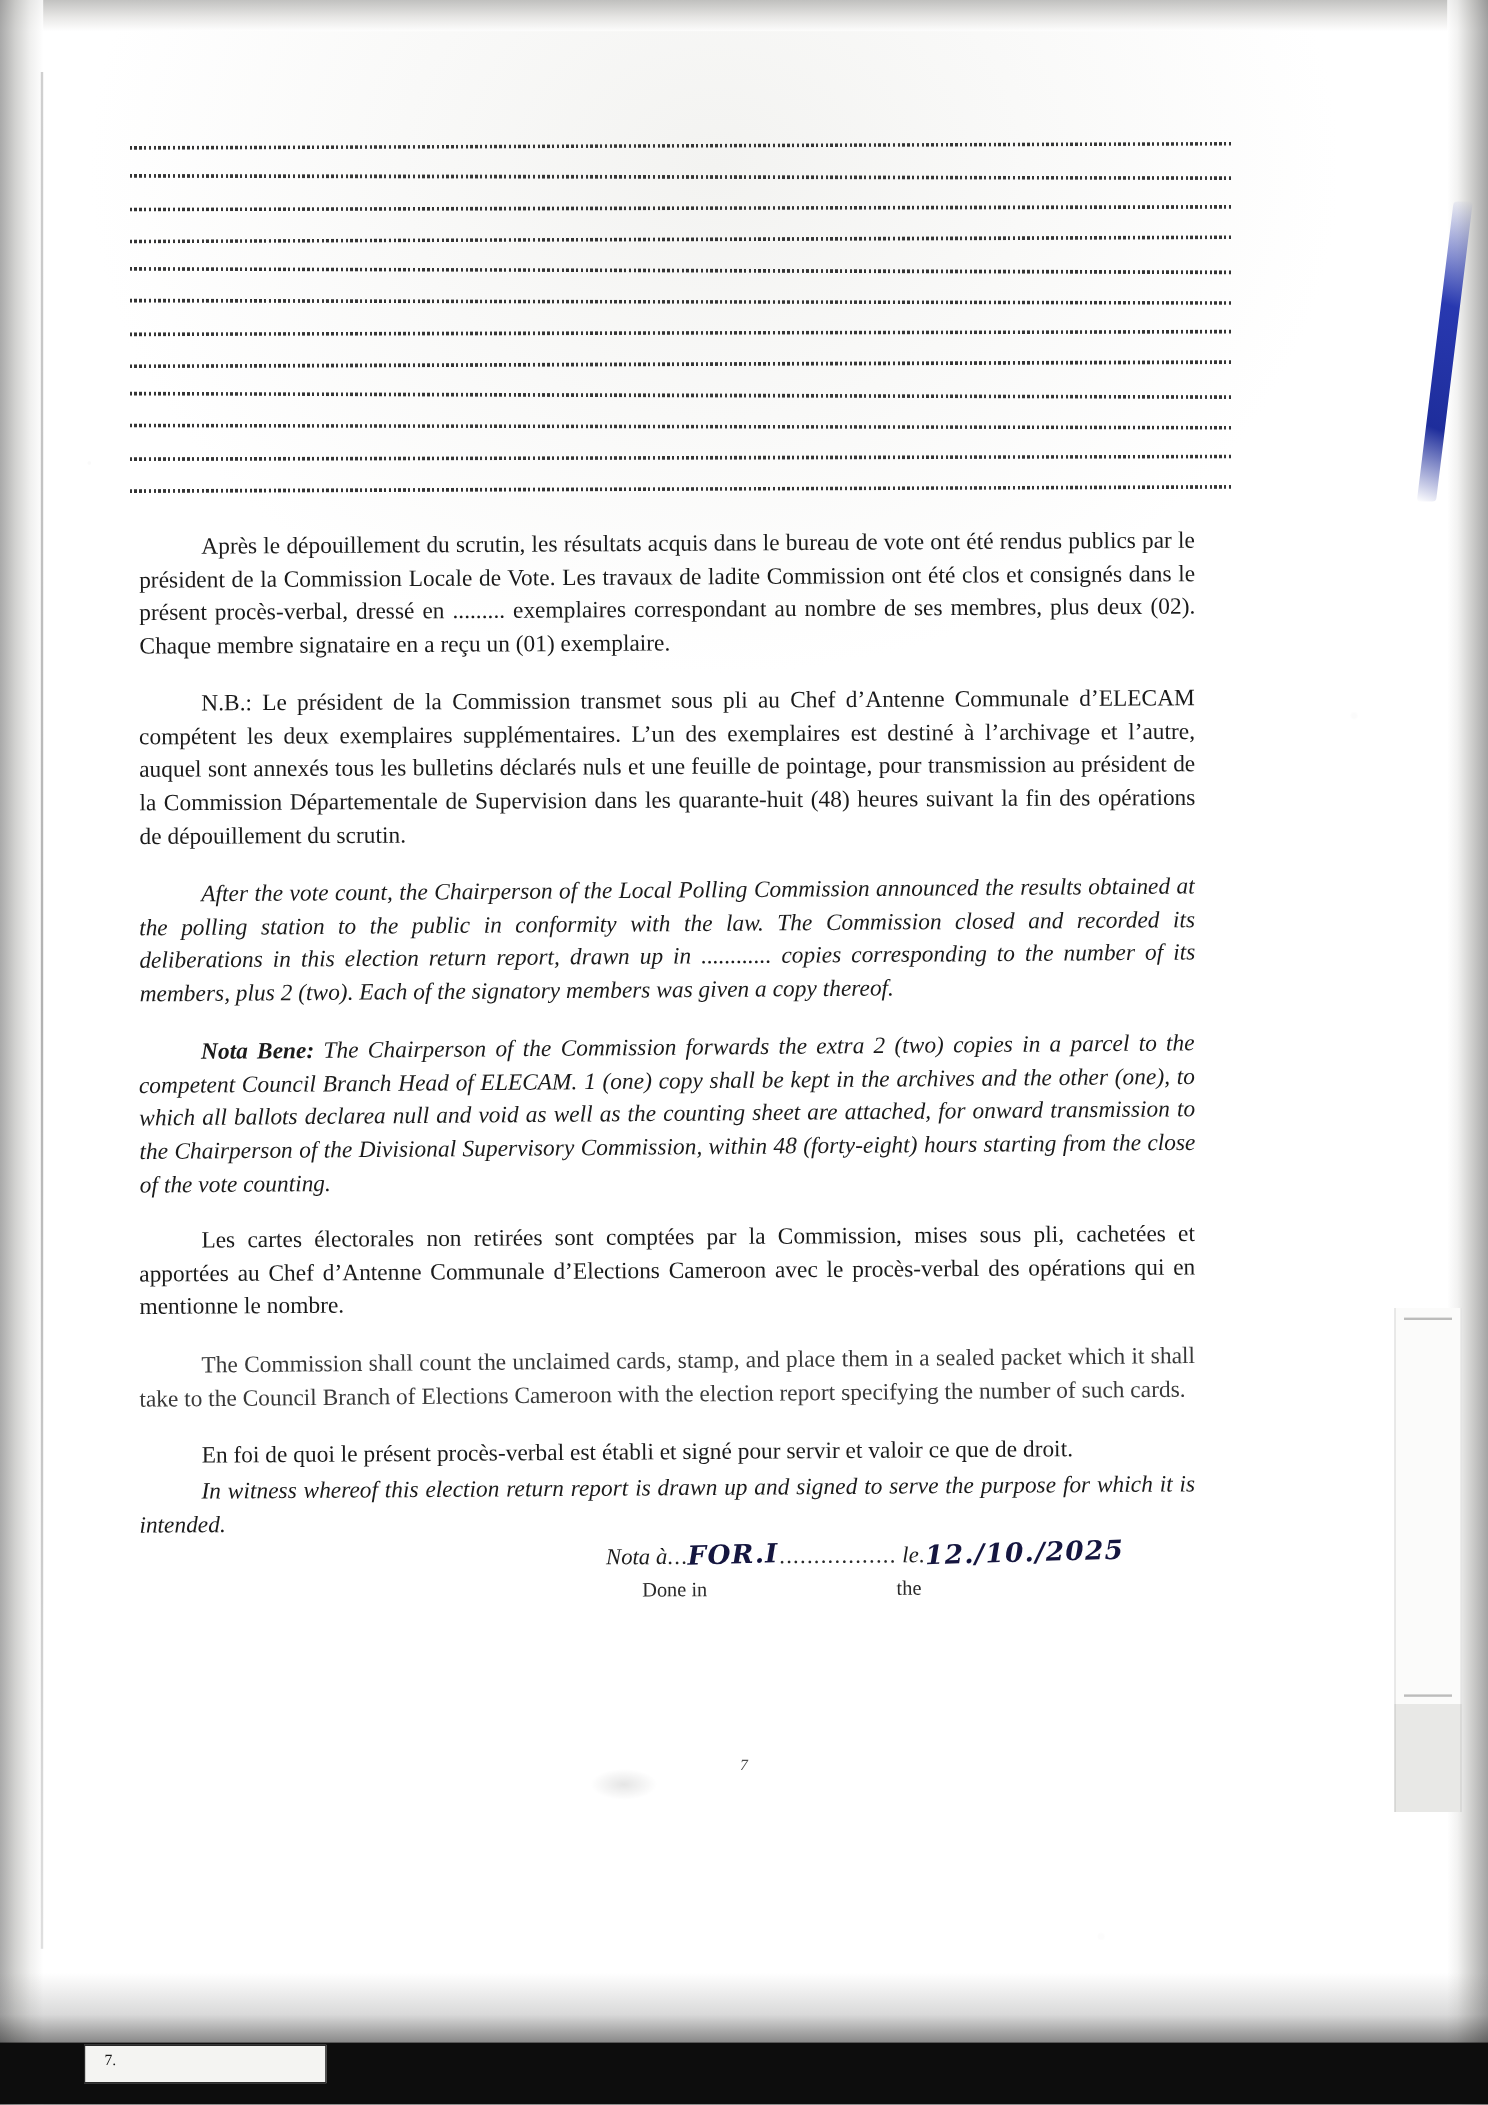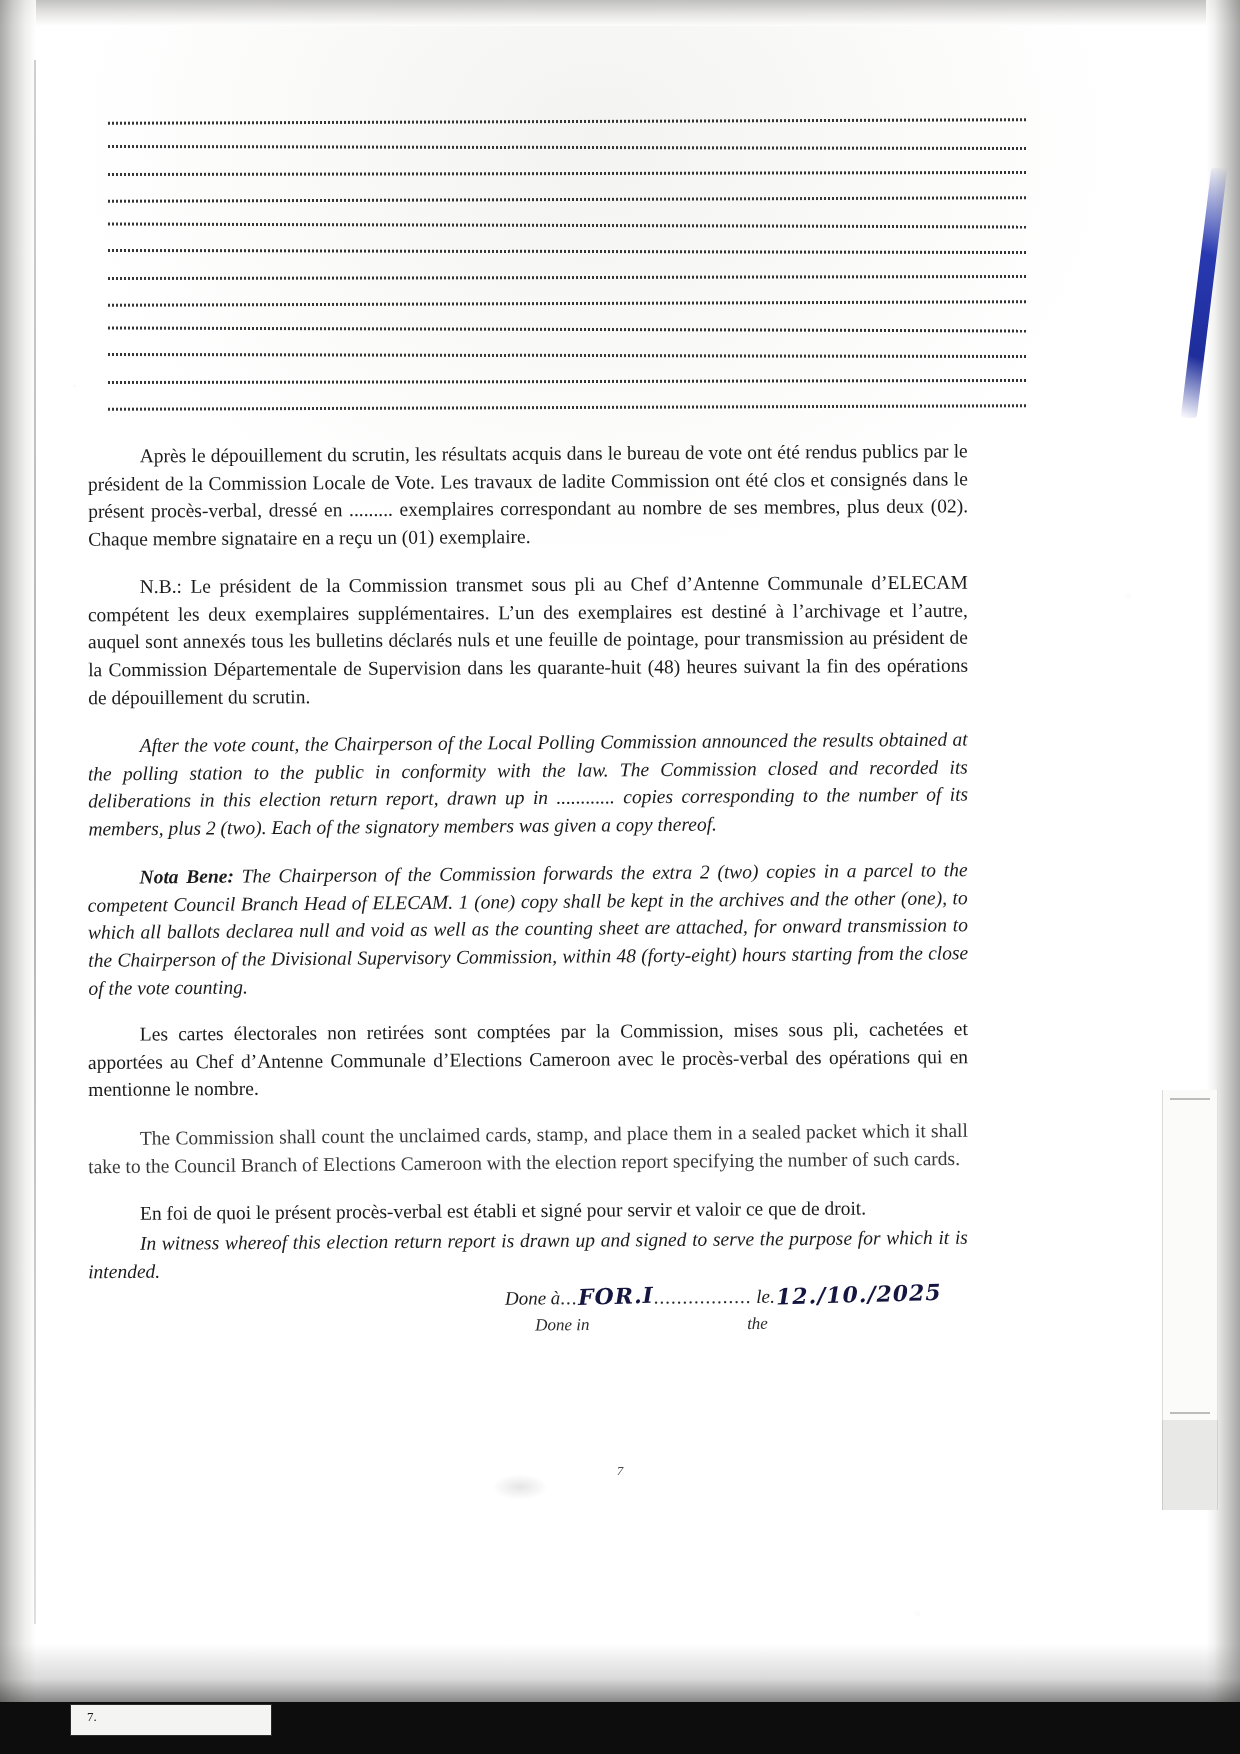--- a/index.html
+++ b/index.html
@@ -156,21 +156,21 @@
     );
   }
   .rule.s1 i { transform: rotate(-0.22deg); }
   .rule.s2 i { transform: rotate(0.12deg); }
   .rule.s3 i { transform: rotate(-0.14deg); }
   .rule.s4 i { transform: rotate(0.18deg); }
 
   
   .body {
     position: absolute;
-    left: 88px;
+    left: 116px;
     top: 440px;
     width: 880px;
   }
   p {
     margin: 0 0 20px 0;
     text-align: justify;
     font-size: 19.5px;
     line-height: 1.42;
     color: #1b1b1b;
   }
@@ -224,21 +224,20 @@
     font-family: "DejaVu Serif", serif;
     font-style: italic;
     font-weight: bold;
     font-size: 22px;
     color: #15163f;
     letter-spacing: 1px;
     transform: rotate(-1.2deg);
     display: inline-block;
   }
   .sig-en {
-    font-style: italic;
     font-size: 17px;
     color: #2b2b2b;
   }
   .subrow {
     position: relative;
     height: 26px;
     margin-top: 2px;
   }
   .subrow .a { position: absolute; left: 30px; }
   .subrow .b { position: absolute; left: 242px; }
@@ -337,21 +336,21 @@
     <p class="fr warp6 faded"><span class="ind"></span><span>The Commission shall count the unclaimed cards, stamp, and place them in a sealed packet which it shall take to the Council Branch of Elections Cameroon with the election report specifying the number of such cards.</span></p>
 
     <p class="fr warp7" style="margin-bottom:2px;"><span class="ind"></span><span>En foi de quoi le présent procès-verbal est établi et signé pour servir et valoir ce que de droit.</span></p>
 
     <p class="en warp7"><span class="ind"></span><span>In witness whereof this election return report is drawn up and signed to serve the purpose for which it is intended.</span></p>
 
   </div>
 
   <div class="sigblock">
     <div class="sigrow">
-      <span class="sig-fr">Done à</span><span class="dots">...</span><span class="hand">FOR.I</span><span class="dots">.................</span>
+      <span class="sig-fr">Nota à</span><span class="dots">...</span><span class="hand">FOR.I</span><span class="dots">.................</span>
       <span class="sig-fr" style="">le</span><span class="dots">.</span><span class="hand">12./10./2025</span>
     </div>
     <div class="subrow">
       <span class="sig-en a">Done in</span>
       <span class="sig-en b">the</span>
     </div>
   </div>
 
   <div class="smudge"></div>
   <div class="pageno">7</div>

